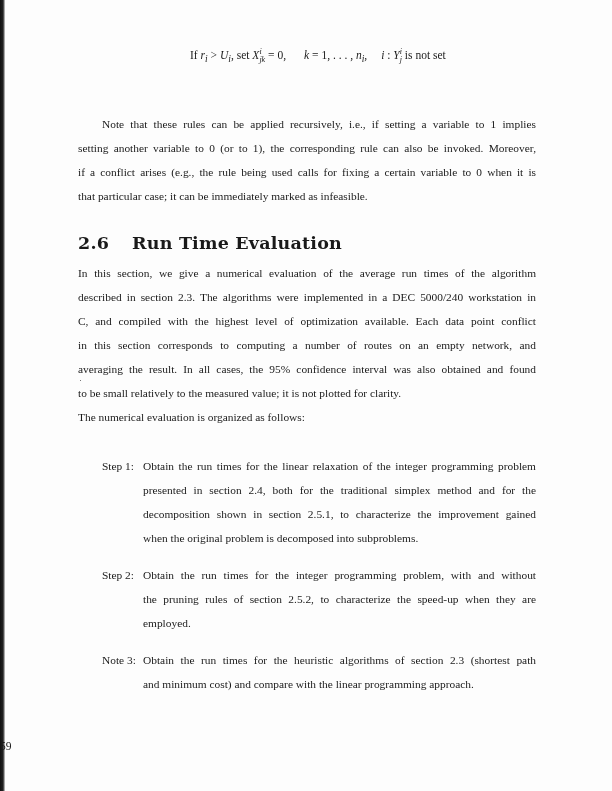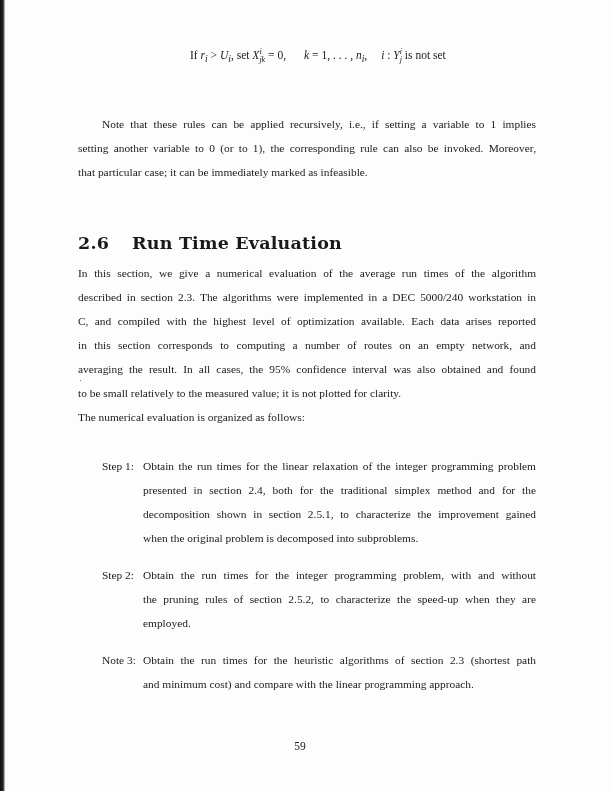--- a/index.html
+++ b/index.html
@@ -30,21 +30,21 @@
     position: absolute; left: 78px; top: 233px; font-weight: bold; font-size: 17.5px;
     font-family: "DejaVu Serif", serif; letter-spacing: 0.2px; white-space: nowrap;
   }
   .heading .num { display: inline-block; width: 54px; }
   .para2 { top: 261px; }
   .steps { position: absolute; left: 102px; width: 434px; font-family: "Liberation Serif", serif; font-size: 11.4px; line-height: 24px; }
   .step { position: relative; padding-left: 41px; margin-bottom: 13px; }
   .step-label { position: absolute; left: 0; top: 0; white-space: nowrap; }
   .step-text .line { text-align: justify; }
   .page-num {
-    position: absolute; top: 740px; left: 0; width: 600px; text-align: center;
+    position: absolute; top: 740px; left: 0; width: 600px; text-align: left;
     font-family: "Liberation Serif", serif; font-size: 11.5px;
   }
 </style>
 </head>
 <body>
 
 <div class="scan-edge"></div>
 <div class="scan-dot"></div>
 
 <div class="formula">
@@ -53,31 +53,32 @@
       <i>jk</i>
     </span><span> = 0,</span><span style="display:inline-block;width:18px"></span><i>k</i><span> = 1, . . . , </span><i>n</i><sub><i>i</i></sub><span>,</span><span style="display:inline-block;width:14px"></span><i>i</i><span> : </span><i>Y</i><span style="display:inline-flex;flex-direction:column;vertical-align:middle;font-size:8px;line-height:8px;">
       <i>i</i>
       <i>j</i>
     </span><span> is not set</span>
 </div>
 
 <div class="text para1">
   <span class="line first">Note that these rules can be applied recursively, i.e., if setting a variable to 1 implies</span>
   <span class="line">setting another variable to 0 (or to 1), the corresponding rule can also be invoked. Moreover,</span>
+  <span class="line">if a conflict arises (e.g., the rule being used calls for fixing a certain variable to 0 when it is</span>
   <span class="line last">that particular case; it can be immediately marked as infeasible.</span>
 </div>
 
 <div class="heading">
   <span class="num">2.6</span><span>Run Time Evaluation</span>
 </div>
 
 <div class="text para2">
   <span class="line">In this section, we give a numerical evaluation of the average run times of the algorithm</span>
   <span class="line">described in section 2.3.  The algorithms were implemented in a DEC 5000/240 workstation in</span>
-  <span class="line">C, and compiled with the highest level of optimization available. Each data arises reported</span>
+  <span class="line">C, and compiled with the highest level of optimization available. Each data point conflict</span>
   <span class="line">in this section corresponds to computing a number of routes on an empty network, and</span>
   <span class="line">averaging the result. In all cases, the 95% confidence interval was also obtained and found</span>
   <span class="line last">to be small relatively to the measured value; it is not plotted for clarity.</span>
   <span class="line last">The numerical evaluation is organized as follows:</span>
 </div>
 
 <div class="steps" style="top:454px;">
   <div class="step">
     <span class="step-label">Step 1:</span>
     <div class="step-text">

